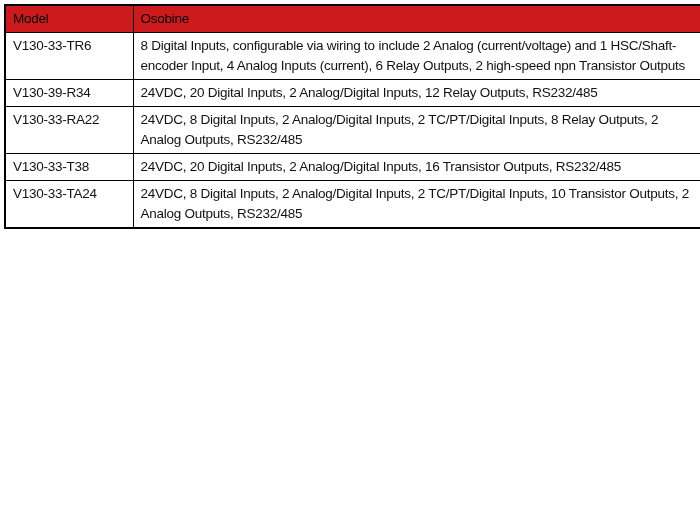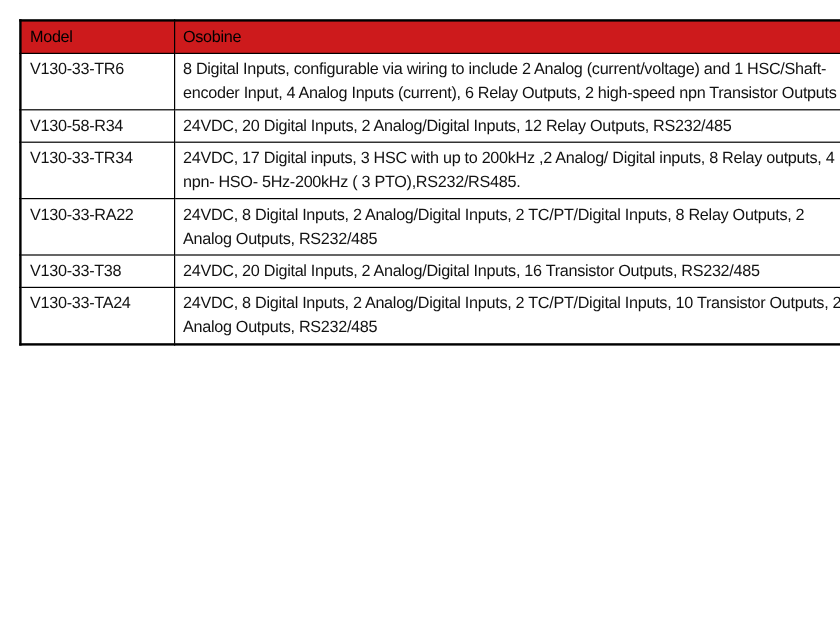--- a/index.html
+++ b/index.html
@@ -7,21 +7,21 @@
     padding: 0;
     background: #ffffff;
     width: 700px;
     height: 525px;
     overflow: hidden;
   }
   .page {
     width: 700px;
     height: 525px;
     box-sizing: border-box;
-    padding: 16px;
+    padding: 4px;
     font-family: "Liberation Sans", sans-serif;
   }
   table.spec-table {
     width: 698px;
     border-collapse: collapse;
     table-layout: fixed;
     border: 2px solid var(--border, #000);
     background: var(--row-bg, #fff);
   }
   col.col-model { width: 128px; }
@@ -61,28 +61,24 @@
       </tr>
     </thead>
     <tbody id="table-body">
 
   <tr>
     <td>V130-33-TR6</td>
     <td>8 Digital Inputs, configurable via wiring to include 2 Analog (current/voltage) and 1 HSC/Shaft-encoder Input, 4 Analog Inputs (current), 6 Relay Outputs, 2 high-speed npn Transistor Outputs</td>
   </tr>
 
   <tr>
-    <td>V130-58-R34</td>
+    <td>V130-39-R34</td>
     <td>24VDC, 20 Digital Inputs, 2 Analog/Digital Inputs, 12 Relay Outputs, RS232/485</td>
   </tr>
 
-  <tr>
-    <td>V130-33-TR34</td>
-    <td>24VDC, 17 Digital inputs, 3 HSC with up to 200kHz ,2 Analog/ Digital inputs, 8 Relay outputs, 4 npn- HSO- 5Hz-200kHz ( 3 PTO),RS232/RS485.</td>
-  </tr>
 
   <tr>
     <td>V130-33-RA22</td>
     <td>24VDC, 8 Digital Inputs, 2 Analog/Digital Inputs, 2 TC/PT/Digital Inputs, 8 Relay Outputs, 2 Analog Outputs, RS232/485</td>
   </tr>
 
 
 
   <tr>
     <td>V130-33-T38</td>

